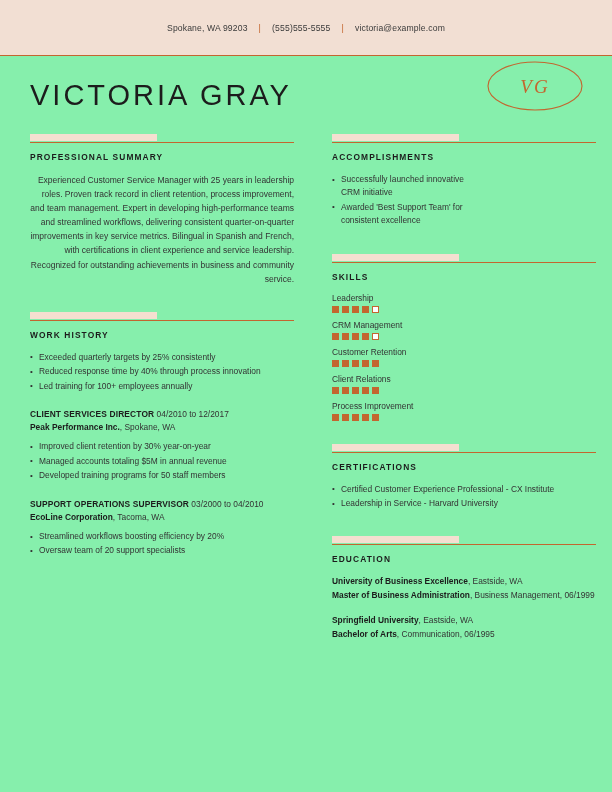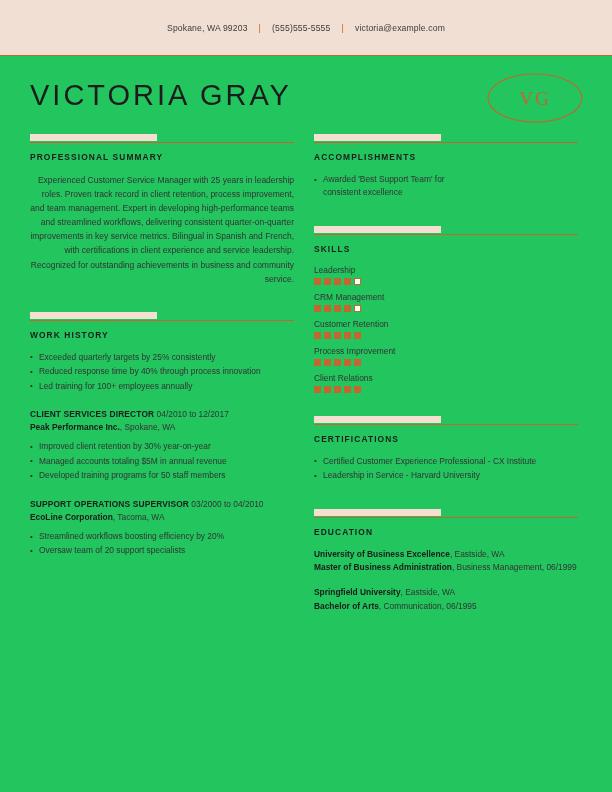--- a/index.html
+++ b/index.html
@@ -11,21 +11,21 @@
     height: 792px;
     background: #ffffff;
     font-family: "Liberation Sans", sans-serif;
     color: #2b2b2b;
     overflow: hidden;
   }
   .page {
     position: relative;
     width: 612px;
     height: 792px;
-    background: #22c55e;
+    background: #86efac;
     box-sizing: border-box;
   }
 
   
   .contact-band {
     height: 56px;
     background: #F2DFD3;
     border-bottom: 1.5px solid #C3662F;
     display: flex;
     align-items: center;
@@ -59,38 +59,39 @@
     font-size: 29px;
     font-weight: 300;
     letter-spacing: 3.0px;
     color: #1c1c1c;
     text-transform: uppercase;
     line-height: 1;
   }
   .monogram {
     position: absolute;
     right: 28px;
-    top: 16px;
+    top: 4px;
     width: 98px;
     height: 52px;
+    font-style: italic;
   }
   .monogram svg { display: block; }
   .monogram-text {
     font-family: "Liberation Serif", serif;
     font-size: 19px;
     letter-spacing: 2px;
     fill: #C3662F;
   }
 
   
   .columns {
     display: flex;
     padding: 0 30px;
     box-sizing: border-box;
-    gap: 20px;
+    gap: 38px;
   }
   .col-left { width: 264px; flex: none; }
   .col-right { width: 264px; flex: none; }
 
   
   .section { margin-bottom: 4px; }
   .rule {
     position: relative;
     height: 8px;
     border-bottom: 1.1px solid #C3662F;
@@ -264,20 +265,21 @@
       </div>
 
     </div>
 
     <div class="col-right">
 
       <div class="section">
         <div class="rule"></div>
         <div class="section-title">ACCOMPLISHMENTS</div>
         <ul class="bullets narrow">
+          <li>Successfully launched innovative CRM initiative</li>
           <li>Awarded 'Best Support Team' for consistent excellence</li>
         </ul>
       </div>
 
       <div class="gap-lg"></div>
 
       <div class="section">
         <div class="rule"></div>
         <div class="section-title">SKILLS</div>
 
@@ -308,32 +310,32 @@
           <div class="skill-squares">
             <span class="sq on"></span>
             <span class="sq on"></span>
             <span class="sq on"></span>
             <span class="sq on"></span>
             <span class="sq on"></span>
           </div>
         </div>
 
         <div class="skill">
+          <div class="skill-name">Client Relations</div>
+          <div class="skill-squares">
+            <span class="sq on"></span>
+            <span class="sq on"></span>
+            <span class="sq on"></span>
+            <span class="sq on"></span>
+            <span class="sq on"></span>
+          </div>
+        </div>
+
+        <div class="skill">
           <div class="skill-name">Process Improvement</div>
-          <div class="skill-squares">
-            <span class="sq on"></span>
-            <span class="sq on"></span>
-            <span class="sq on"></span>
-            <span class="sq on"></span>
-            <span class="sq on"></span>
-          </div>
-        </div>
-
-        <div class="skill">
-          <div class="skill-name">Client Relations</div>
           <div class="skill-squares">
             <span class="sq on"></span>
             <span class="sq on"></span>
             <span class="sq on"></span>
             <span class="sq on"></span>
             <span class="sq on"></span>
           </div>
         </div>
       </div>
 

